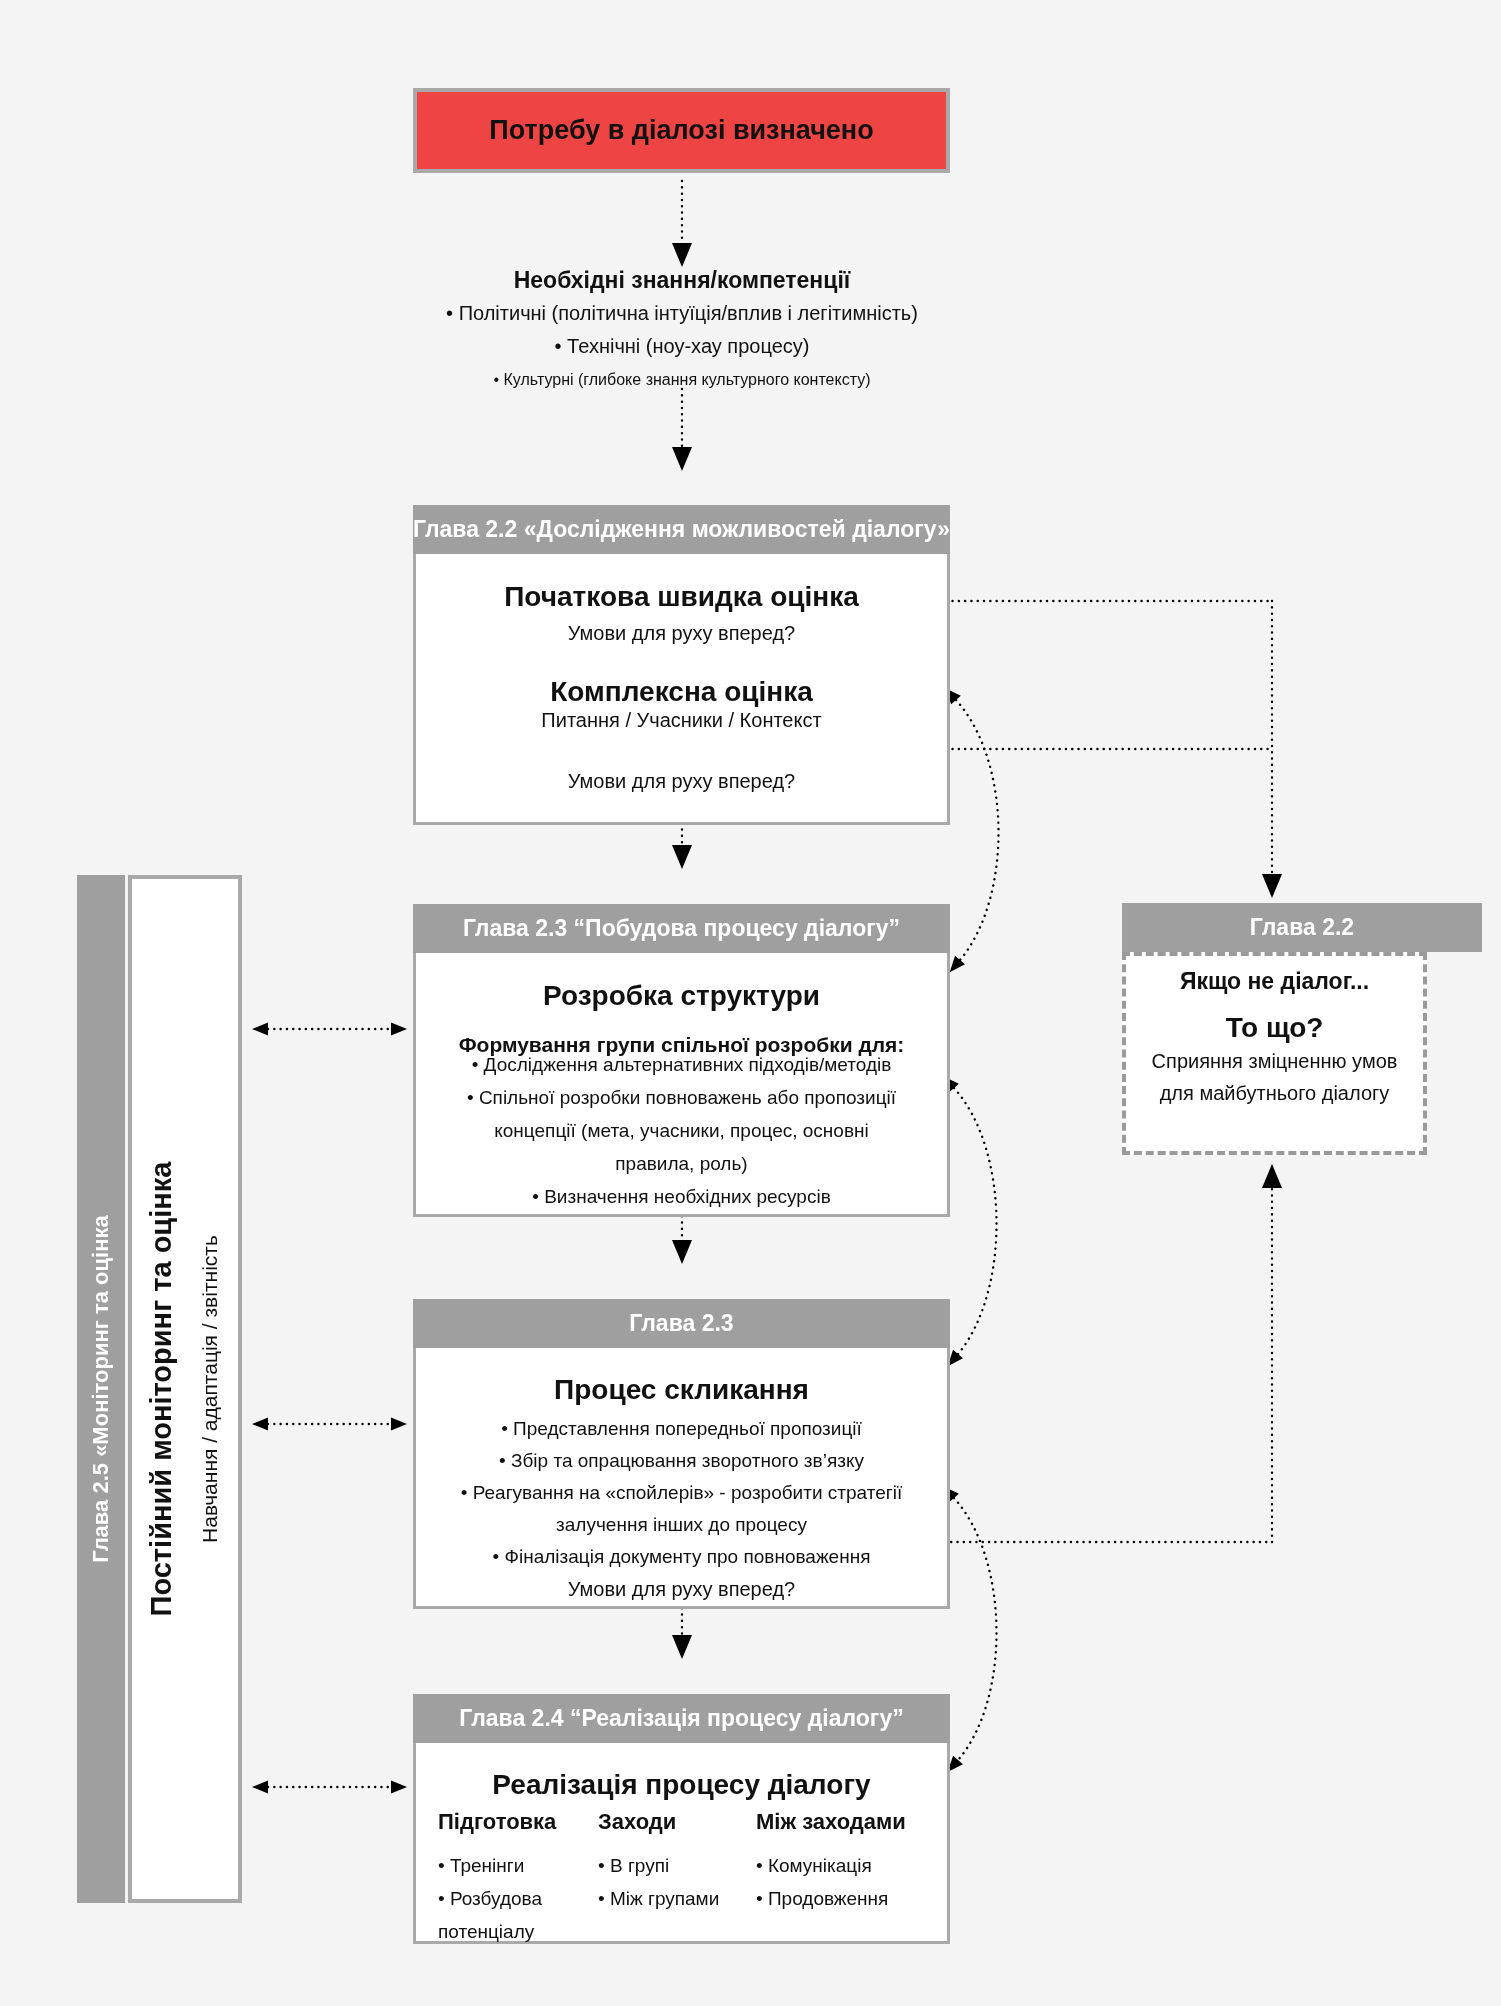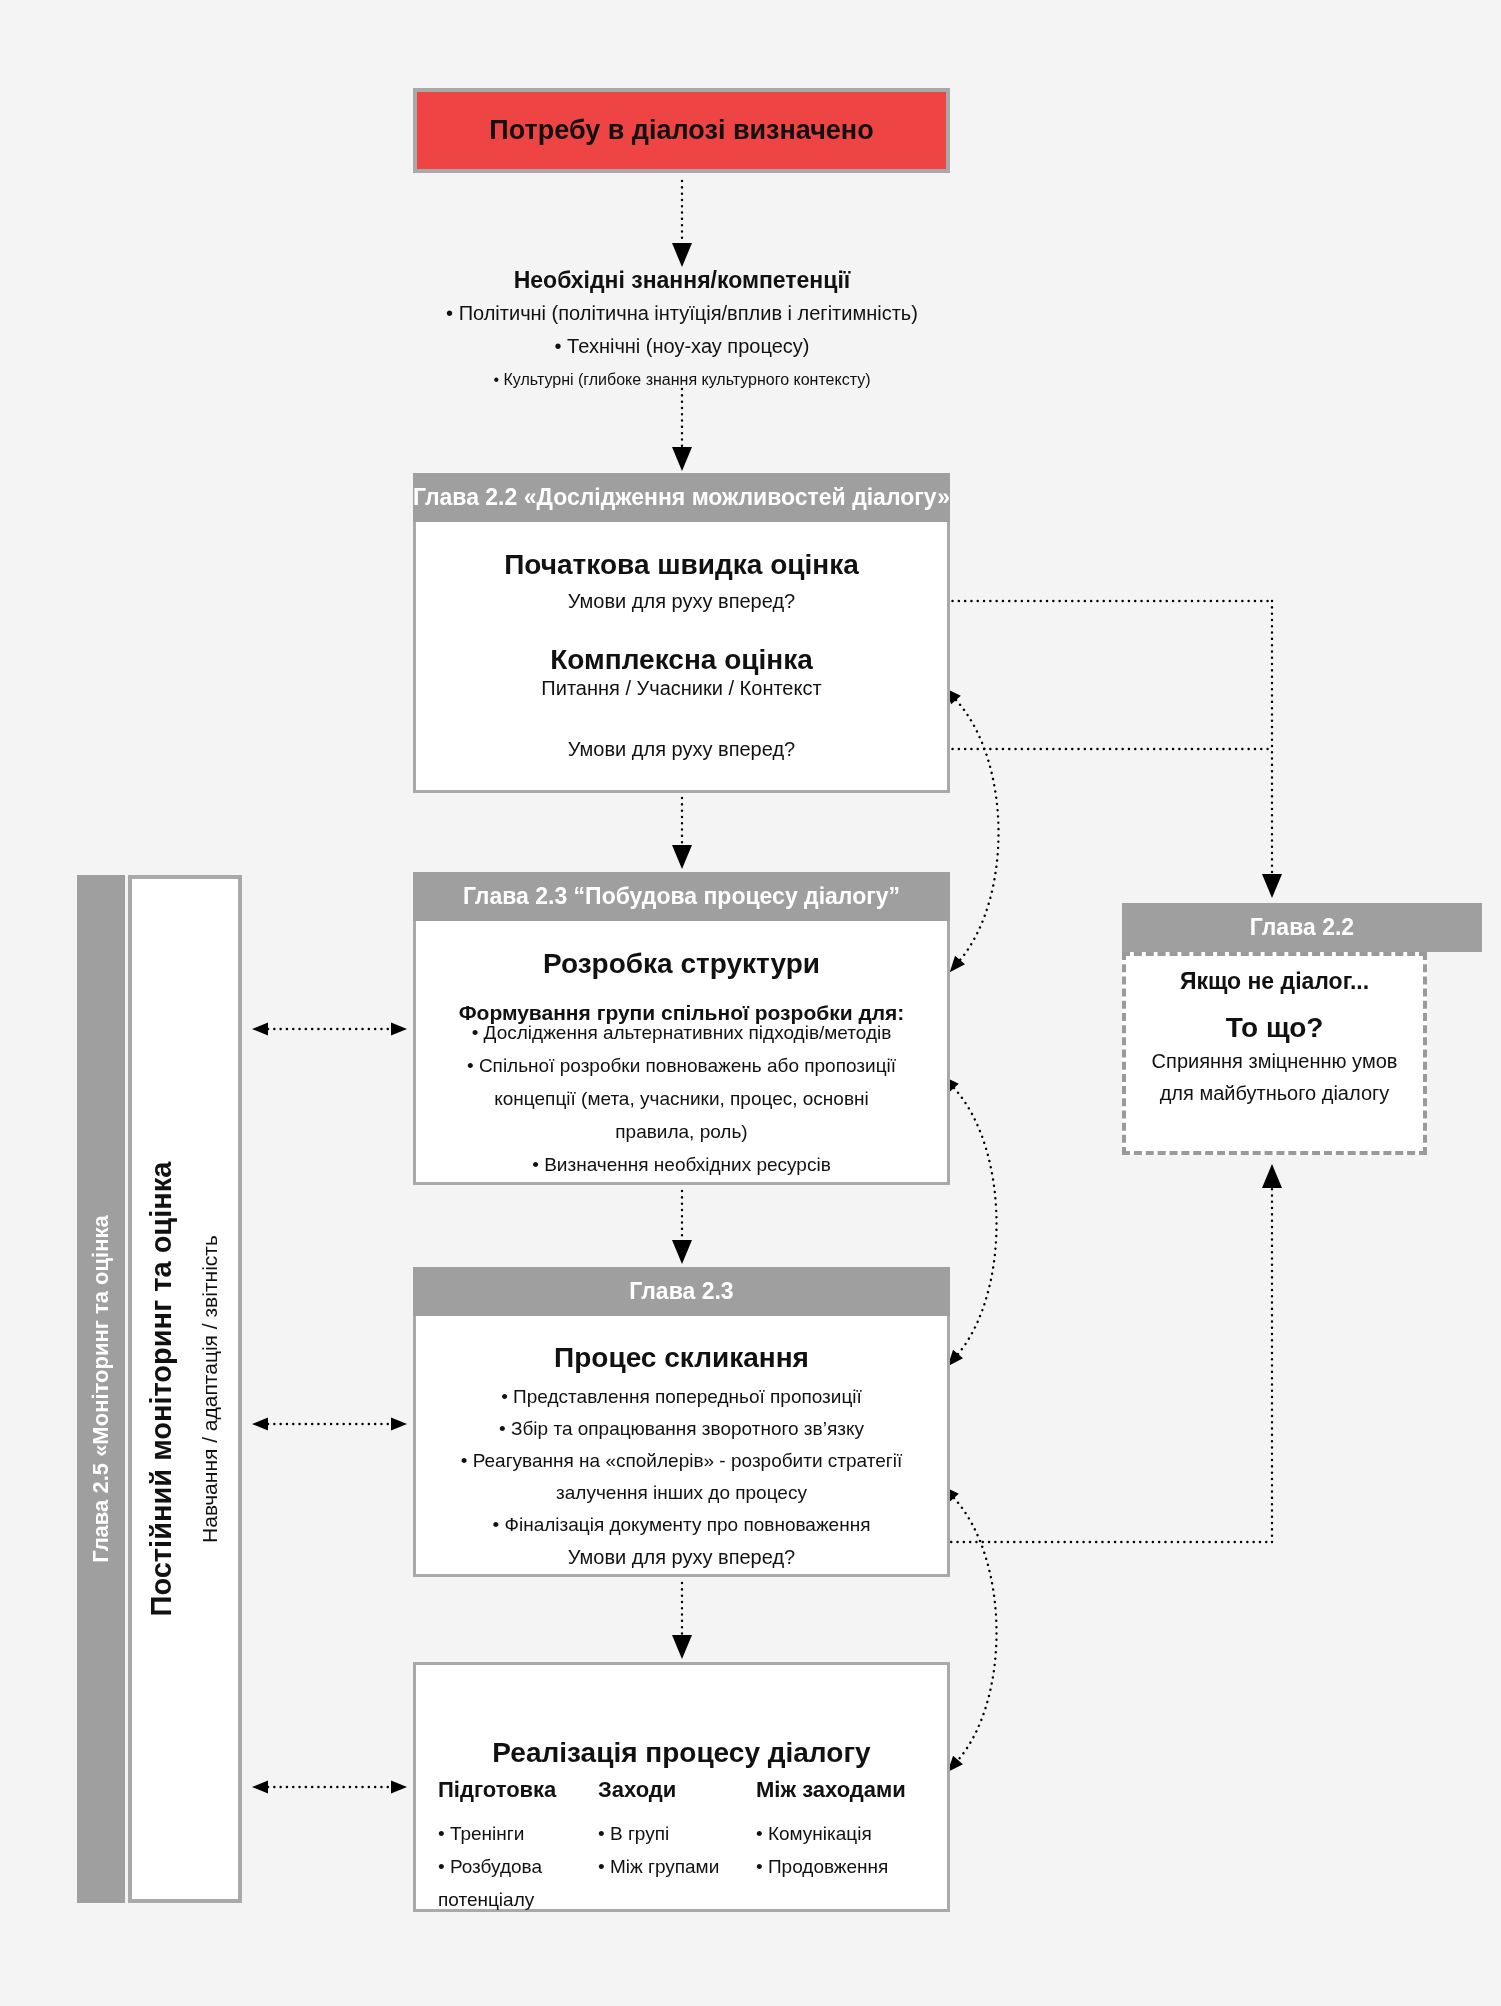--- a/index.html
+++ b/index.html
@@ -14,21 +14,21 @@
   svg.connectors{position:absolute;left:0;top:0;width:1501px;height:2006px;pointer-events:none;}
 
   
   .plainbox{
     position:absolute;background:#ef4444;border:4px solid #a9a9a9;
     display:flex;align-items:center;justify-content:center;
     font-weight:bold;font-size:27px;
   }
 
   
-  .chapterbox{position:absolute;border:3px solid #a9a9a9;background:#fff;box-sizing:border-box;}
+  .chapterbox{position:absolute;border:3px solid #a9a9a9;background:#fff;box-sizing:border-box;margin-top:32px;}
   .chapterheader{
     position:absolute;left:-3px;top:-3px;right:-3px;height:49px;
     background:#9f9f9f;color:#fff;font-weight:bold;font-size:23px;
     display:flex;align-items:center;justify-content:center;
   }
   .chapterbody{position:absolute;left:0;top:46px;right:0;bottom:0;}
 
   .line{position:absolute;left:0;right:0;text-align:center;white-space:nowrap;}
   .btitle{font-weight:bold;font-size:28px;}
   .bsub{font-weight:bold;font-size:21px;}
@@ -151,20 +151,23 @@
       <div>• Збір та опрацювання зворотного зв’язку</div>
       <div>• Реагування на «спойлерів» - розробити стратегії</div>
       <div>залучення інших до процесу</div>
       <div>• Фіналізація документу про повноваження</div>
       <div style="font-size:20px;">Умови для руху вперед?</div>
     </div>
   </div>
 </div>
 
 <div class="chapterbox" style="left:413px;top:1662px;width:537px;height:250px;">
+  <div class="chapterheader">
+    <span>Глава 2.4 “Реалізація процесу діалогу”</span>
+  </div>
   <div class="chapterbody">
     <div class="line btitle" style="top:26px;">Реалізація процесу діалогу</div>
     <div class="col" style="left:22px;top:66px;width:150px;">
       <div class="coltitle">Підготовка</div>
       <div class="colline" style="margin-top:14px;">• Тренінги</div>
       <div class="colline">• Розбудова</div>
       <div class="colline">потенціалу</div>
     </div>
     <div class="col" style="left:182px;top:66px;width:150px;">
       <div class="coltitle">Заходи</div>

